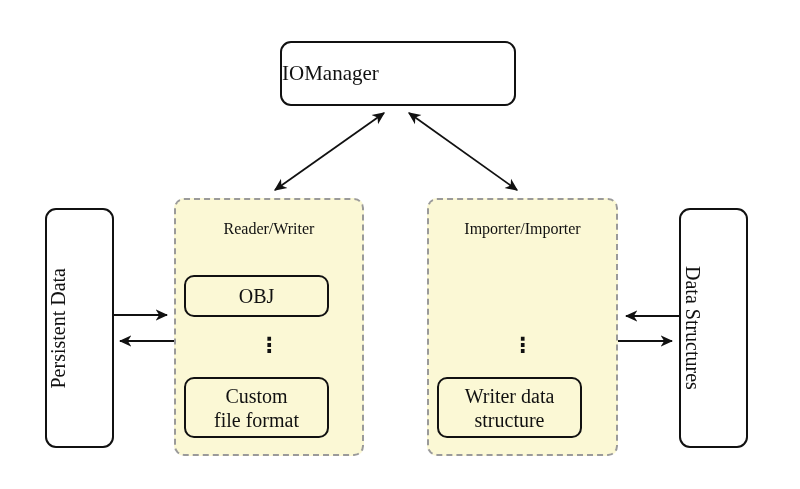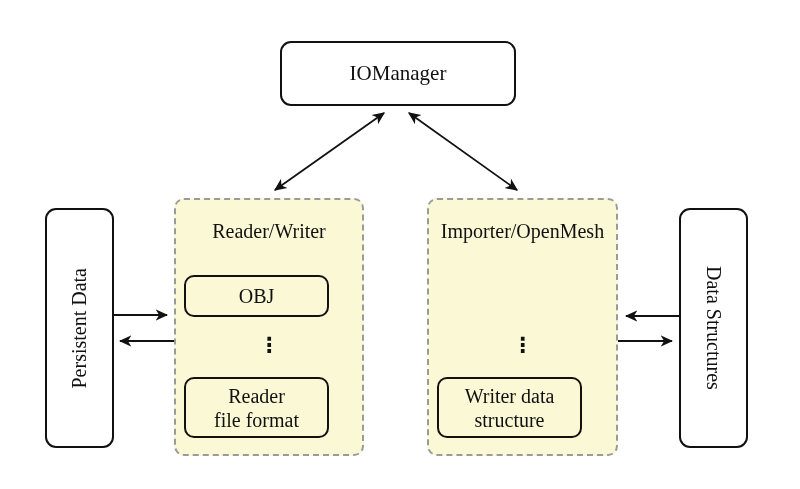--- a/index.html
+++ b/index.html
@@ -13,21 +13,20 @@
     overflow: hidden;
   }
   .node {
     position: absolute;
     box-sizing: border-box;
     border: 2.5px solid #111111;
     border-radius: 11px;
     background: #ffffff;
     display: flex;
     align-items: center;
-    justify-content: center;
     font-size: 21px;
     text-align: center;
   }
   .io-manager { left: 280px; top: 41px; width: 236px; height: 65px; }
   .v-node { left: 45px; top: 208px; width: 69px; height: 240px; font-size: 20px; }
   .v-node .v-label { writing-mode: vertical-rl; transform: rotate(180deg); white-space: nowrap; }
   .v-node-right { left: 679px; }
   .v-node-right .v-label { transform: none; }
   .container-box {
     position: absolute;
@@ -37,21 +36,21 @@
     border: 2px dashed #9a9a9a;
     border-radius: 10px;
     background: #fbf8d5;
   }
   .container-left { left: 174px; width: 190px; }
   .container-right { left: 427px; width: 191px; }
   .container-title {
     position: absolute;
     top: 20px; left: 0; right: 0;
     text-align: center;
-    font-size: 20px;
+    font-size: 16px;
   }
   .inner-node {
     position: absolute;
     left: 8px;
     width: 145px;
     box-sizing: border-box;
     border: 2.5px solid #111111;
     border-radius: 10px;
     background: #fbf8d5;
     display: flex;
@@ -97,27 +96,27 @@
     <span class="v-label">Data Structures</span>
   </div>
 
   <div class="container-box container-left">
     <div class="container-title">Reader/Writer</div>
     <div class="inner-node inner-top">
       <span>OBJ</span>
     </div>
     <div class="dots">⋮</div>
     <div class="inner-node inner-bottom">
-      <span>Reader
+      <span>Custom
 file format</span>
     </div>
   </div>
 
   <div class="container-box container-right">
-    <div class="container-title">Importer/OpenMesh</div>
+    <div class="container-title">Importer/Importer</div>
     <div class="dots">⋮</div>
     <div class="inner-node inner-bottom">
       <span>Writer data
 structure</span>
     </div>
   </div>
 
   <svg class="arrow-layer" viewBox="0 0 800 489" xmlns="http://www.w3.org/2000/svg">
     <defs>
       <marker id="ah" viewBox="0 0 10 10" refX="9" refY="5" markerWidth="7" markerHeight="7" orient="auto-start-reverse">

